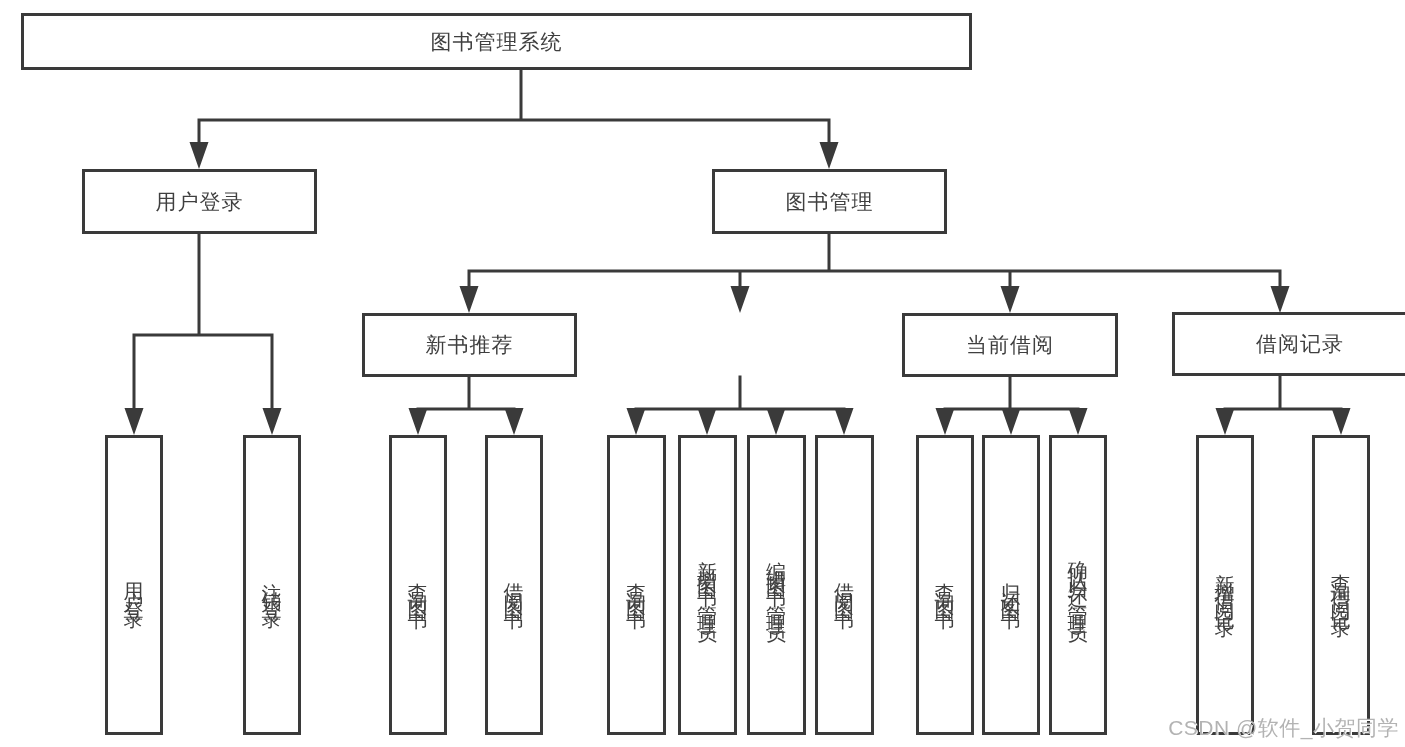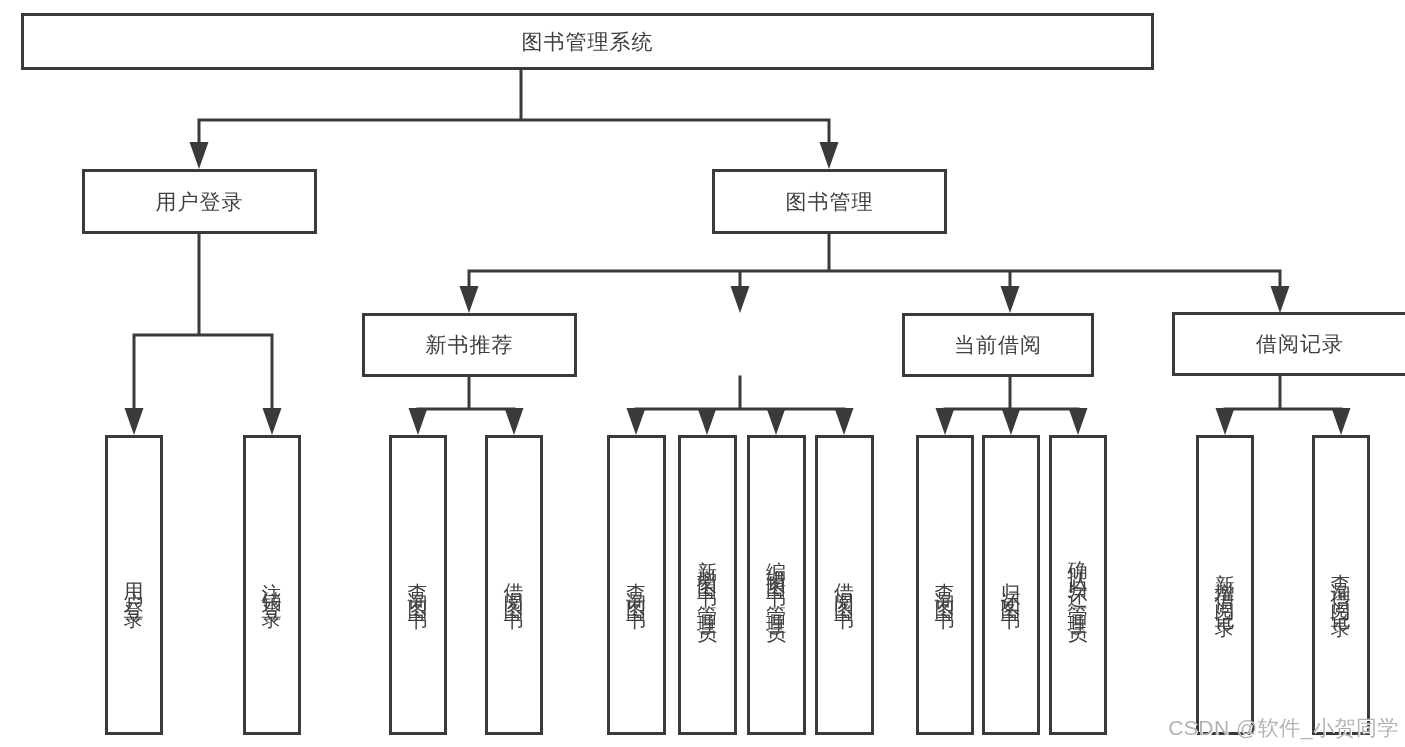--- a/index.html
+++ b/index.html
@@ -58,35 +58,35 @@
 </head>
 <body>
 
 <div class="stage">
 
   <svg class="wires" width="1405" height="747" viewBox="0 0 1405 747">
       <path d="M521 70V120M199 120H829M199 120V146M829 120V146M199 234V335M134 335H272M134 335V412M272 335V412M829 234V271M469 271H1280M469 271V290M740 271V290M1010 271V290M1280 271V290M469 377V409M418 409H514M418 409V412M514 409V412M740 377V409M636 409H844M636 409V412M707 409V412M776 409V412M844 409V412M1010 377V409M945 409H1078M945 409V412M1011 409V412M1078 409V412M1280 377V409M1225 409H1341M1225 409V412M1341 409V412" fill="none" stroke="#3a3a3a" stroke-width="3" stroke-linecap="square"></path>
       <path d="M189.5 142L208.5 142L199 169ZM819.5 142L838.5 142L829 169ZM124.5 408L143.5 408L134 435ZM262.5 408L281.5 408L272 435ZM459.5 286L478.5 286L469 313ZM730.5 286L749.5 286L740 313ZM1000.5 286L1019.5 286L1010 313ZM1270.5 286L1289.5 286L1280 313ZM408.5 408L427.5 408L418 435ZM504.5 408L523.5 408L514 435ZM626.5 408L645.5 408L636 435ZM697.5 408L716.5 408L707 435ZM766.5 408L785.5 408L776 435ZM834.5 408L853.5 408L844 435ZM935.5 408L954.5 408L945 435ZM1001.5 408L1020.5 408L1011 435ZM1068.5 408L1087.5 408L1078 435ZM1215.5 408L1234.5 408L1225 435ZM1331.5 408L1350.5 408L1341 435Z" fill="#3a3a3a" stroke="none"></path>
     </svg>
 
-  <div class="box h" style="left:21px;top:13px;width:1133px;height:57px">
+  <div class="box h" style="left:21px;top:13px;width:951px;height:57px">
     <span>图书管理系统</span>
   </div>
 
   <div class="box h" style="left:82px;top:169px;width:235px;height:65px">
     <span>用户登录</span>
   </div>
   <div class="box h" style="left:362px;top:313px;width:215px;height:64px">
     <span>新书推荐</span>
   </div>
 
   <div class="box h" style="left:712px;top:169px;width:235px;height:65px">
     <span>图书管理</span>
   </div>
-  <div class="box h" style="left:902px;top:313px;width:192px;height:64px">
+  <div class="box h" style="left:902px;top:313px;width:216px;height:64px">
     <span>当前借阅</span>
   </div>
   <div class="box h" style="left:1172px;top:312px;width:256px;height:64px">
     <span>借阅记录</span>
   </div>
 
   <div class="box v" style="left:105px;top:435px;width:58px;height:300px">
     <span>用户登录</span>
   </div>
   <div class="box v" style="left:243px;top:435px;width:58px;height:300px">

